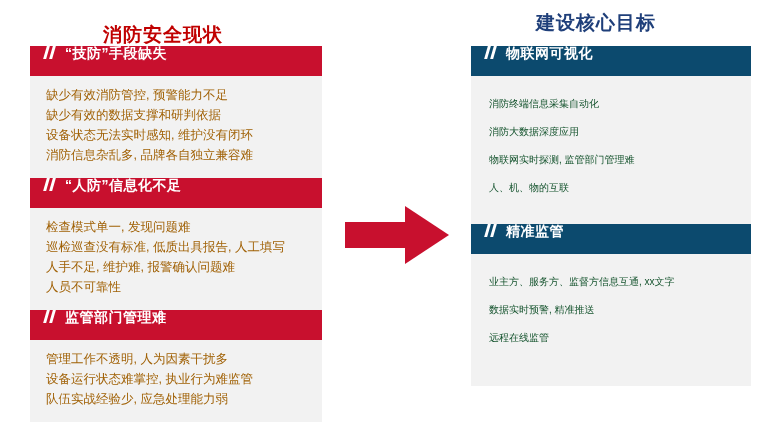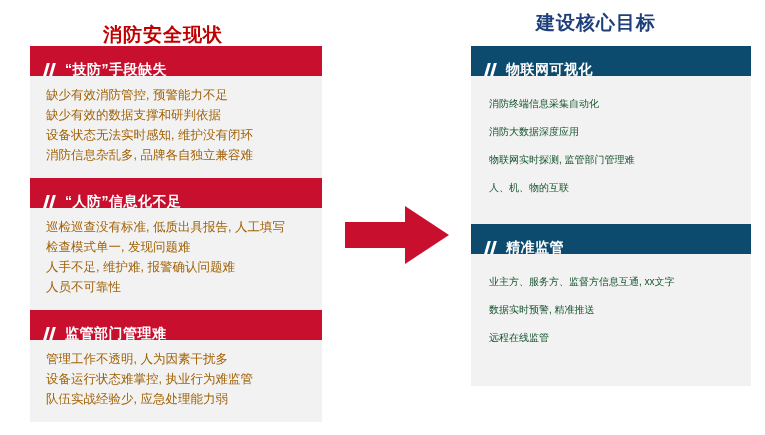--- a/index.html
+++ b/index.html
@@ -56,21 +56,21 @@
     top: 46px;
     width: 280px;
     height: 340px;
   }
 
   
   .sec-head {
     position: relative;
     height: 30px;
     display: flex;
-    align-items: flex-end;
+    align-items: flex-start;
     box-sizing: border-box;
     padding-left: 14px;
   }
   .sec-head.red { background: #c8102e; }
   .sec-head.blue { background: #0c4a6e; }
 
   .bars {
     display: inline-block;
     width: 13px;
     height: 13px;
@@ -175,22 +175,22 @@
     <div class="sec-spacer small"></div>
 
     <div class="sec-head red">
       <span class="bars">
           <i></i>
           <i></i>
         </span>
       <span class="sec-title">“人防”信息化不足</span>
     </div>
     <div class="sec-body left-body">
+      <div class="line">检查模式单一, 发现问题难</div>
       <div class="line">巡检巡查没有标准, 低质出具报告, 人工填写</div>
-      <div class="line">检查模式单一, 发现问题难</div>
       <div class="line">人手不足, 维护难, 报警确认问题难</div>
       <div class="line">人员不可靠性</div>
     </div>
 
     <div class="sec-spacer small"></div>
 
     <div class="sec-head red">
       <span class="bars">
           <i></i>
           <i></i>

